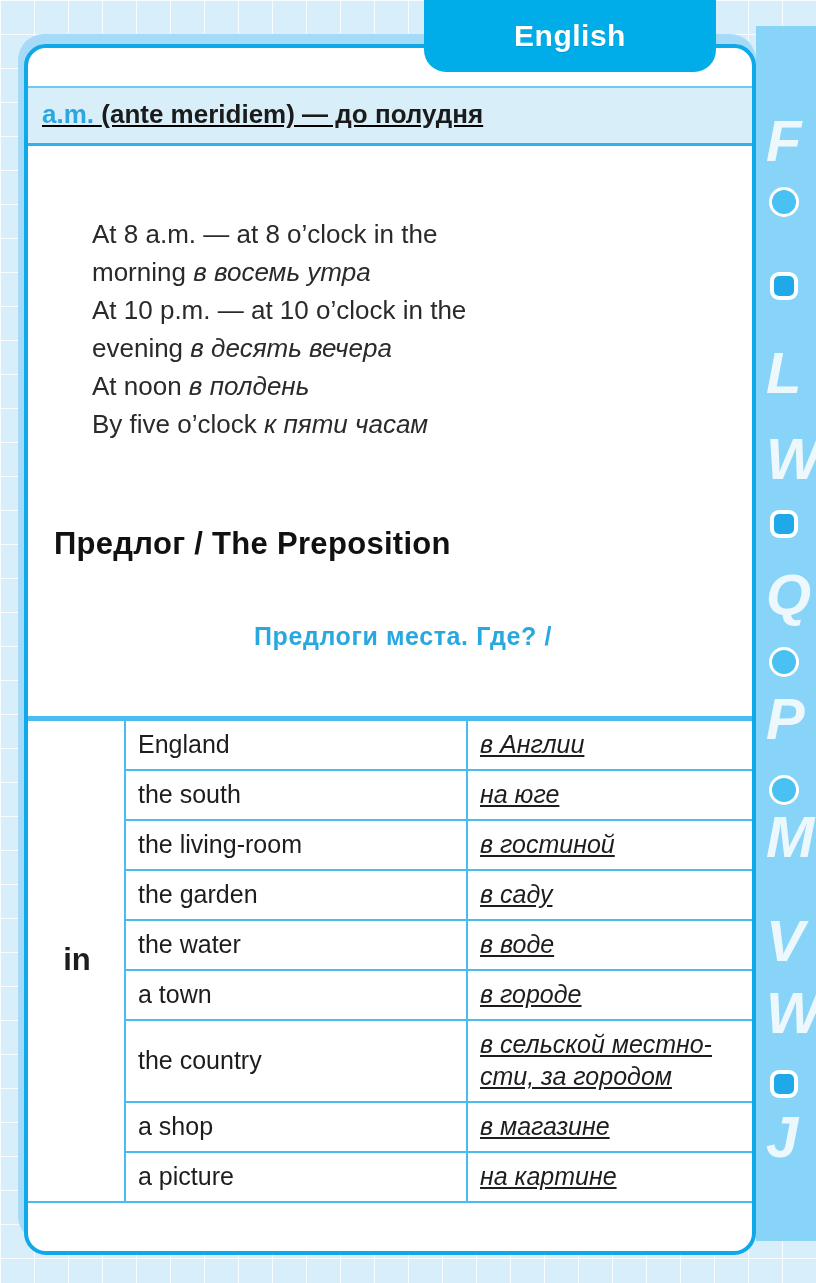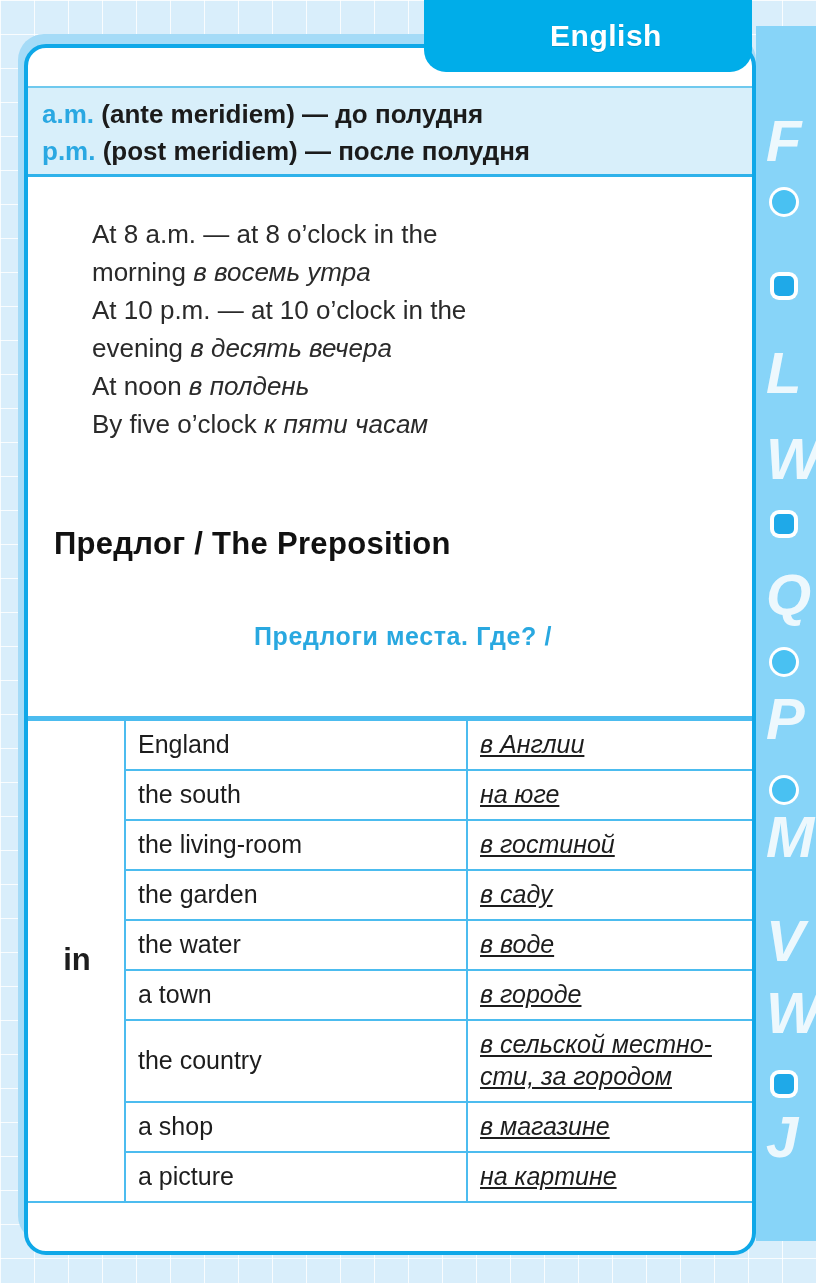--- a/index.html
+++ b/index.html
@@ -62,36 +62,36 @@
     overflow:hidden;
   }
 
   
   #tab{
     position:absolute;left:424px;top:0;width:292px;height:72px;
     background:#00ade9;
     border-radius:0 0 22px 22px;
     display:flex;align-items:center;justify-content:center;
     z-index:5;
-    padding-left:36px;
   }
   #tab .tab-label{
     color:#ffffff;font-weight:bold;font-size:30px;
     letter-spacing:.5px;
     text-shadow:0 1px 0 rgba(0,0,0,.12);
   }
 
   
   #ampm-band{
     position:absolute;left:0;top:38px;width:100%;
     background:#d8effa;
     border-top:2px solid #6fc9ee;
     border-bottom:3px solid #2fb2ea;
-    padding:8px 0 4px 14px;
+    padding:8px 0 10px 14px;
     box-sizing:border-box;
+    text-decoration:underline;
   }
   .ampm-line{
     font-size:26px;font-weight:bold;color:#1b1b1b;
     line-height:1.42;white-space:nowrap;
   }
   .ampm-key{color:#2aa8e2;}
 
   
   #examples{
     position:absolute;left:64px;top:168px;width:620px;
@@ -169,24 +169,20 @@
 
 <div id="card-shadow"></div>
 
 <div id="card">
 
   <div id="ampm-band">
     <div class="ampm-line">
       <span class="ampm-key">a.m.</span>
       <span>(ante meridiem) — до полудня</span>
     </div>
-    <div class="ampm-line">
-      <span class="ampm-key">p.m.</span>
-      <span>(post meridiem) — после полудня</span>
-    </div>
   </div>
 
   <div id="examples">
     <div class="ex-line">
       <span>At 8 a.m. — at 8 o’clock in the</span>
     </div>
     <div class="ex-line">
       <span>morning </span><span class="ru">в восемь утра</span>
     </div>
     <div class="ex-line">

